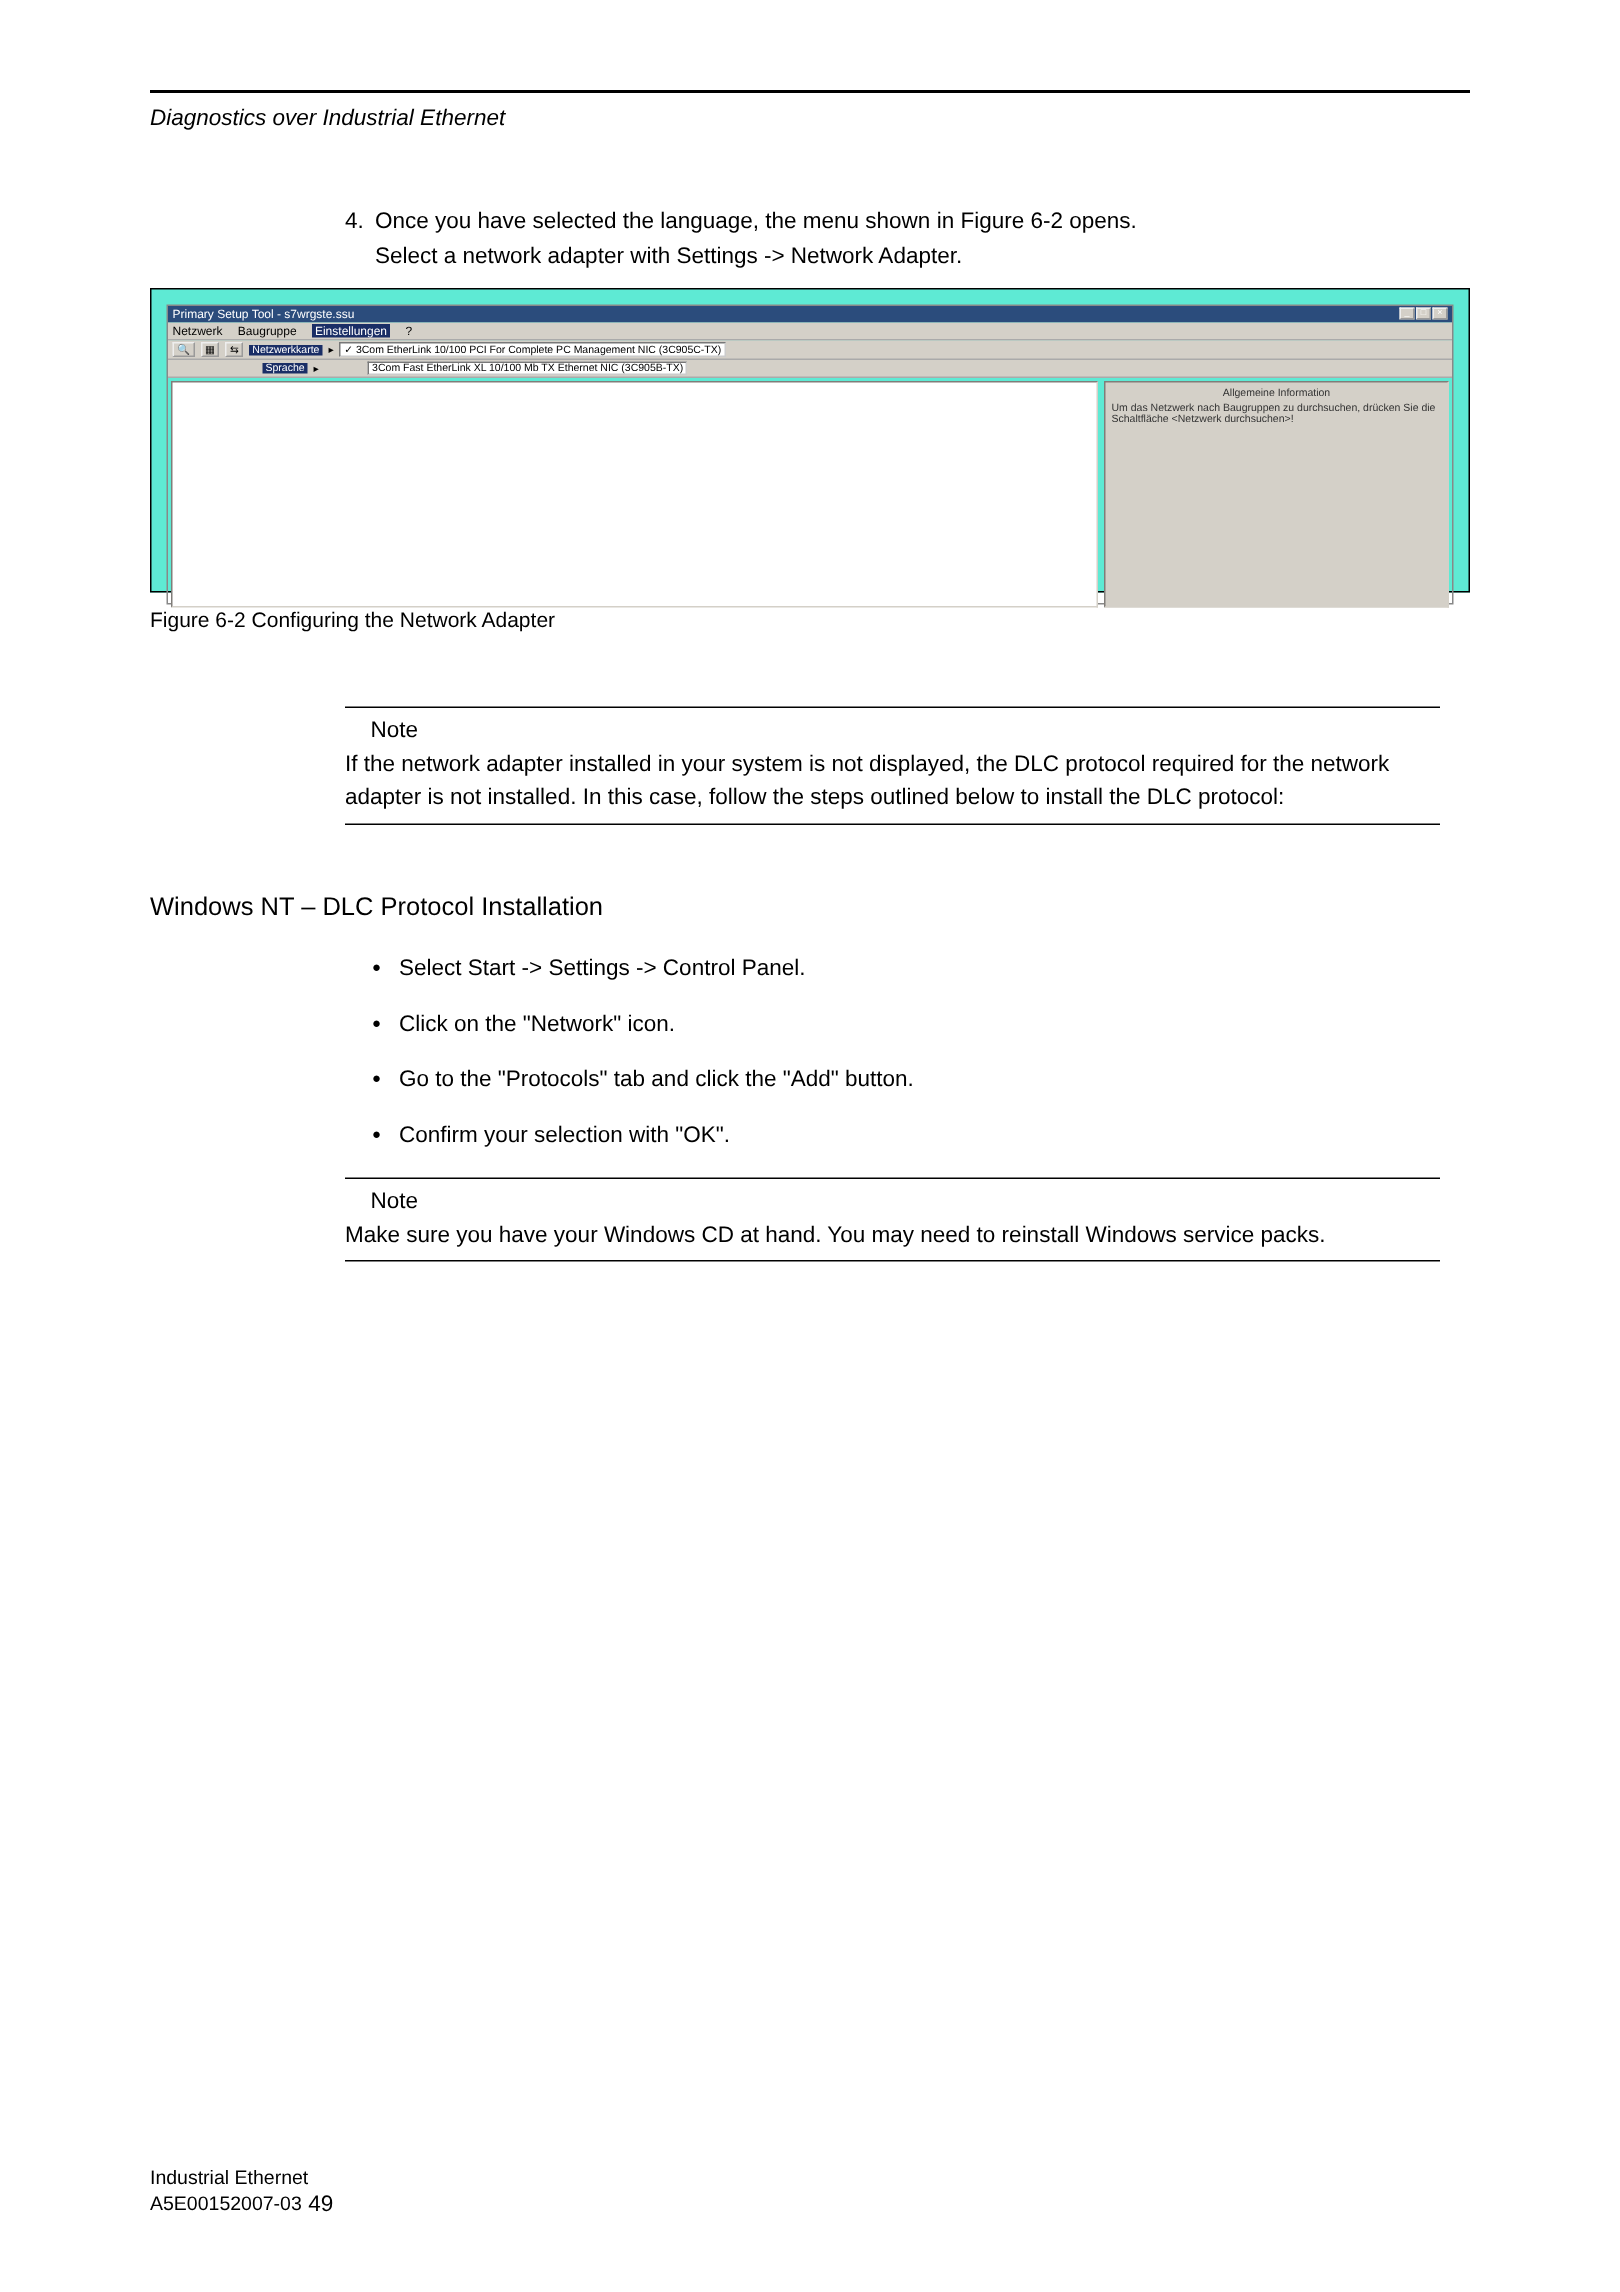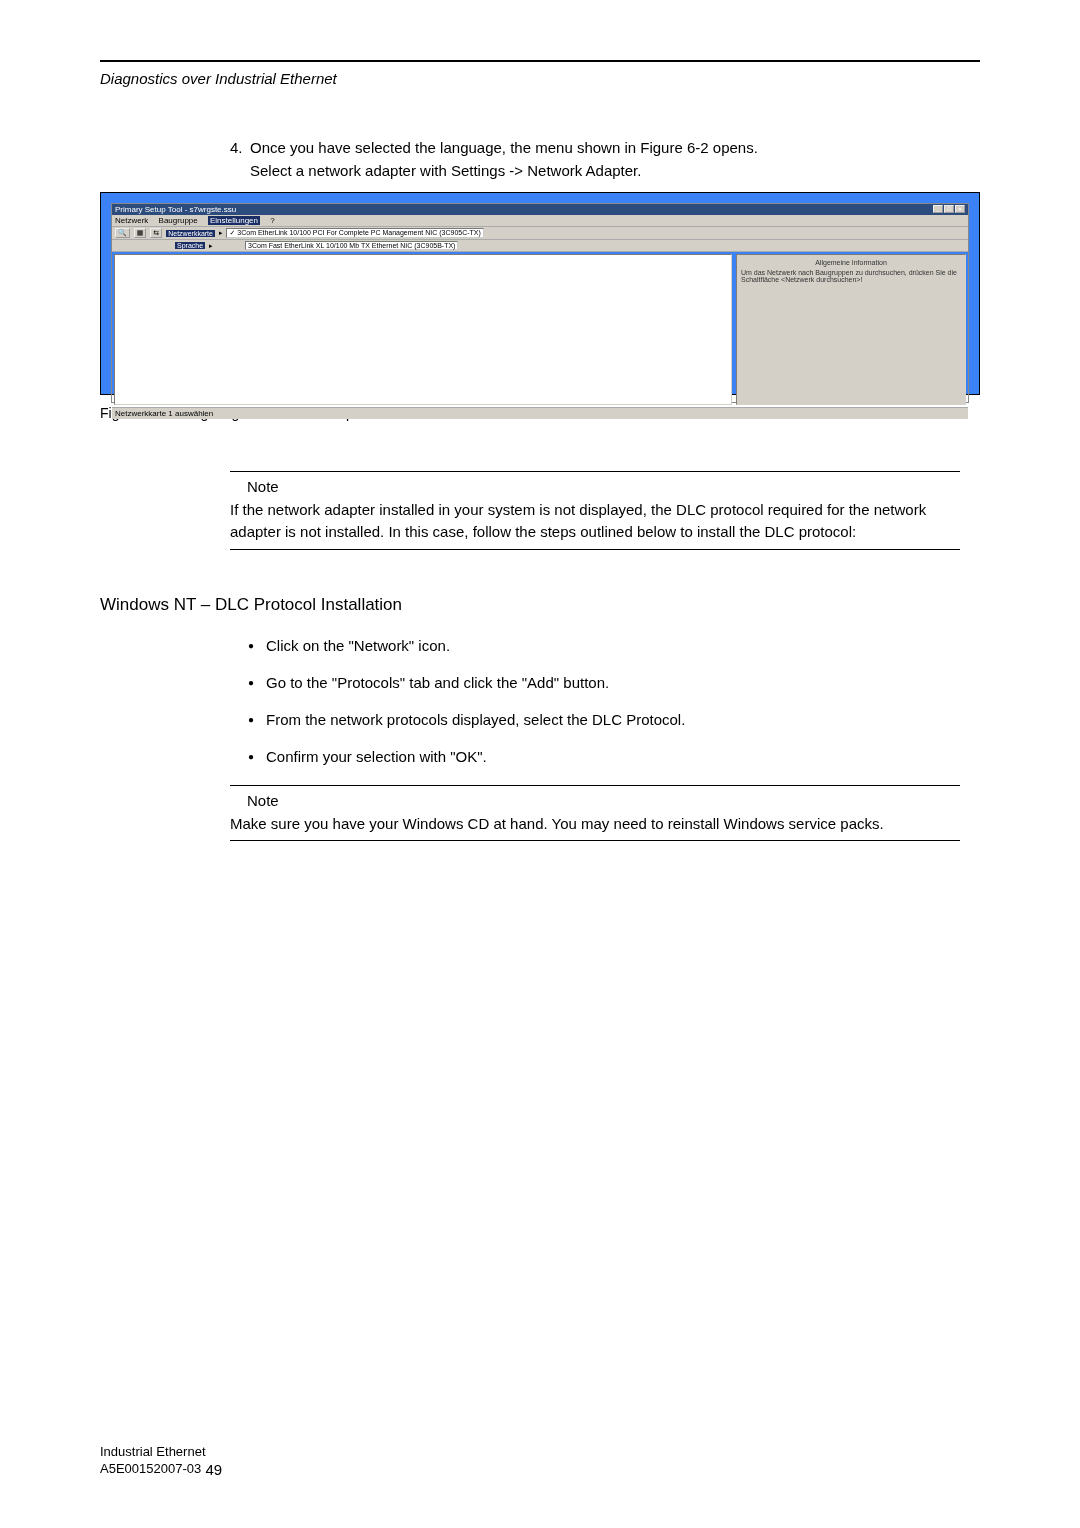--- a/index.html
+++ b/index.html
@@ -39,21 +39,21 @@
     }
     .step-continue {
       margin-left: 20px;
     }
     .figure-box {
       border: 1px solid #000;
       width: 100%;
       height: 203px;
       margin-top: 10px;
       position: relative;
-      background: #3b82f6;
+      background: #5eead4;
       padding: 10px;
     }
     .win-box {
       border: 1px solid #888;
       height: 200px;
       position: relative;
     }
     .win-title {
       background: #2b4c7c;
       color: #fff;
@@ -239,42 +239,41 @@
       <span style="width:32px">▸</span>
       <span class="tb-combo">3Com Fast EtherLink XL 10/100 Mb TX Ethernet NIC (3C905B-TX)</span>
     </div>
     <div class="win-body">
       <div class="win-left"></div>
       <div class="win-right">
         <div style="text-align:center;margin-bottom:3px">Allgemeine Information</div>
         <div>Um das Netzwerk nach Baugruppen zu durchsuchen, drücken Sie die Schaltfläche &lt;Netzwerk durchsuchen&gt;!</div>
       </div>
     </div>
-    <div class="win-status">Netzwerkkarte 1 auswählen</div>
   </div>
 </div>
 
 <div class="figure-caption">Figure 6-2 Configuring the Network Adapter</div>
 
 <div class="content-indent">
   <div class="note-block">
     <hr>
     <div class="note-title">Note</div>
     <div class="note-body">If the network adapter installed in your system is not displayed, the DLC protocol required for the network adapter is not installed. In this case, follow the steps outlined below to install the DLC protocol:</div>
     <hr>
   </div>
 </div>
 
 <div class="subheading">Windows NT – DLC Protocol Installation</div>
 
 <div class="content-indent">
   <ul class="bullets">
+    <li>Select Start -&gt; Settings -&gt; Control Panel.</li>
     <li>Click on the "Network" icon.</li>
     <li>Go to the "Protocols" tab and click the "Add" button.</li>
-    <li>From the network protocols displayed, select the DLC Protocol.</li>
     <li>Confirm your selection with "OK".</li>
   </ul>
 
   <div class="note-block" style="margin-top:10px">
     <hr>
     <div class="note-title">Note</div>
     <div class="note-body">Make sure you have your Windows CD at hand. You may need to reinstall Windows service packs.</div>
     <hr>
   </div>
 </div>

